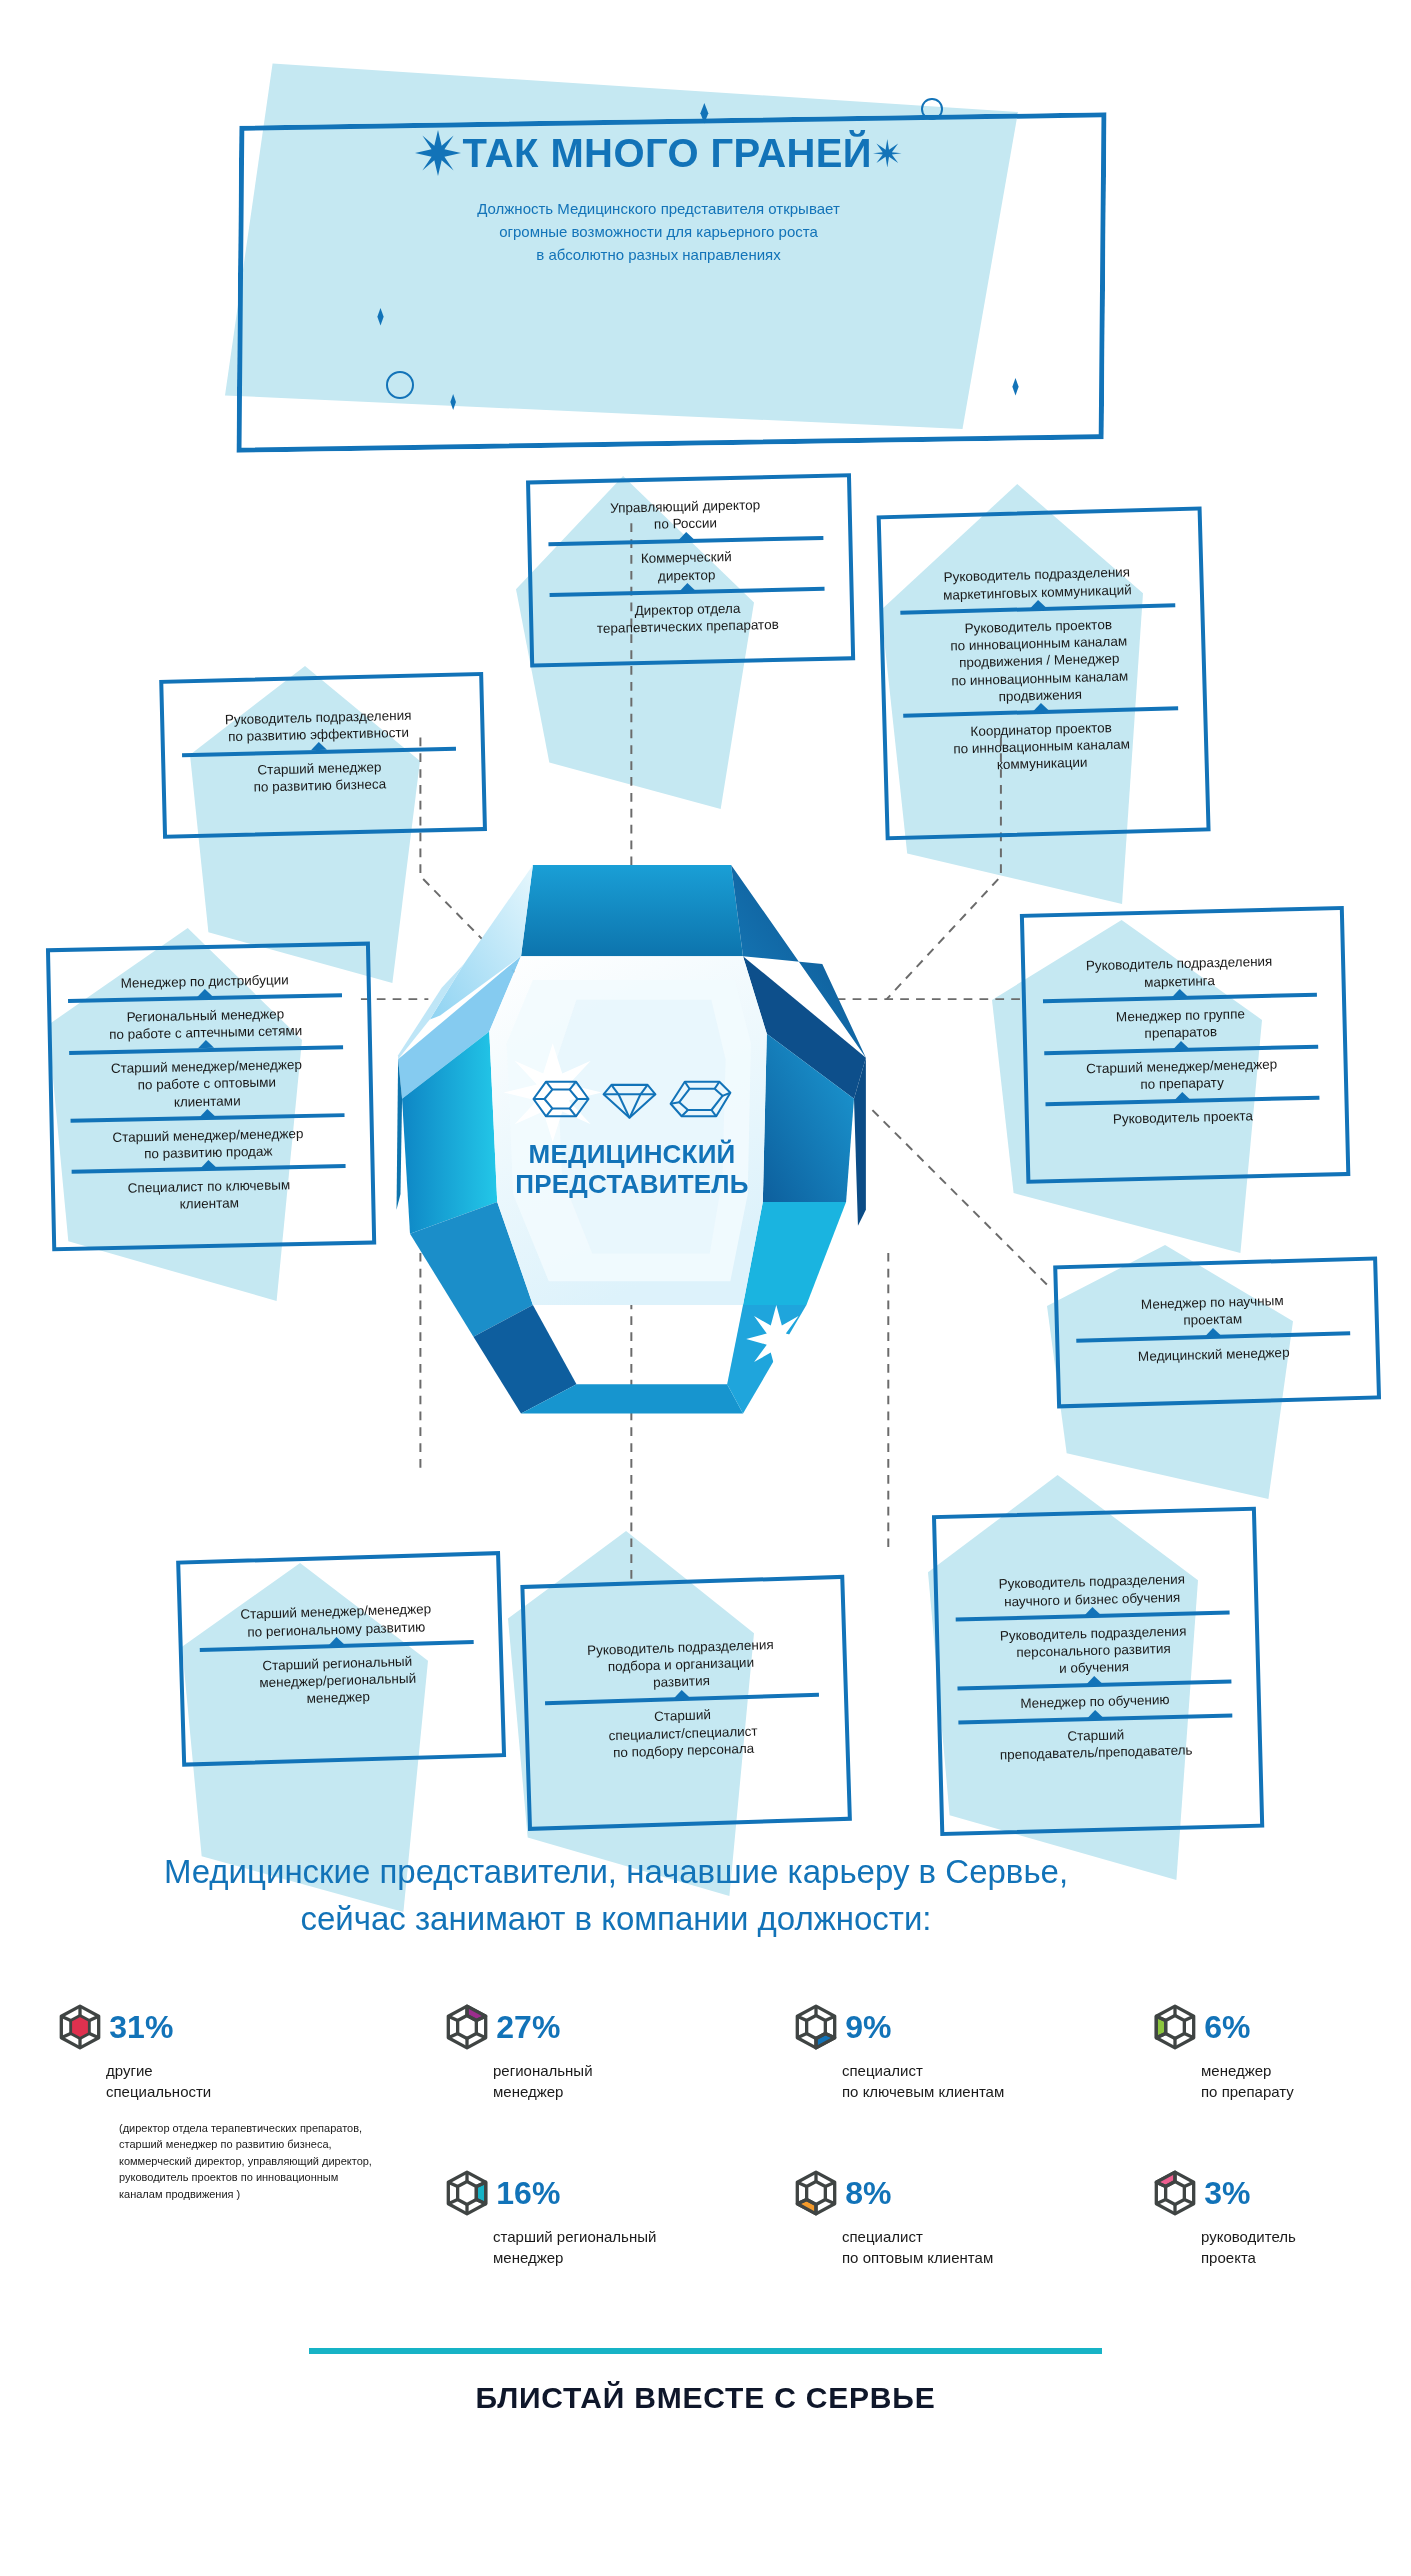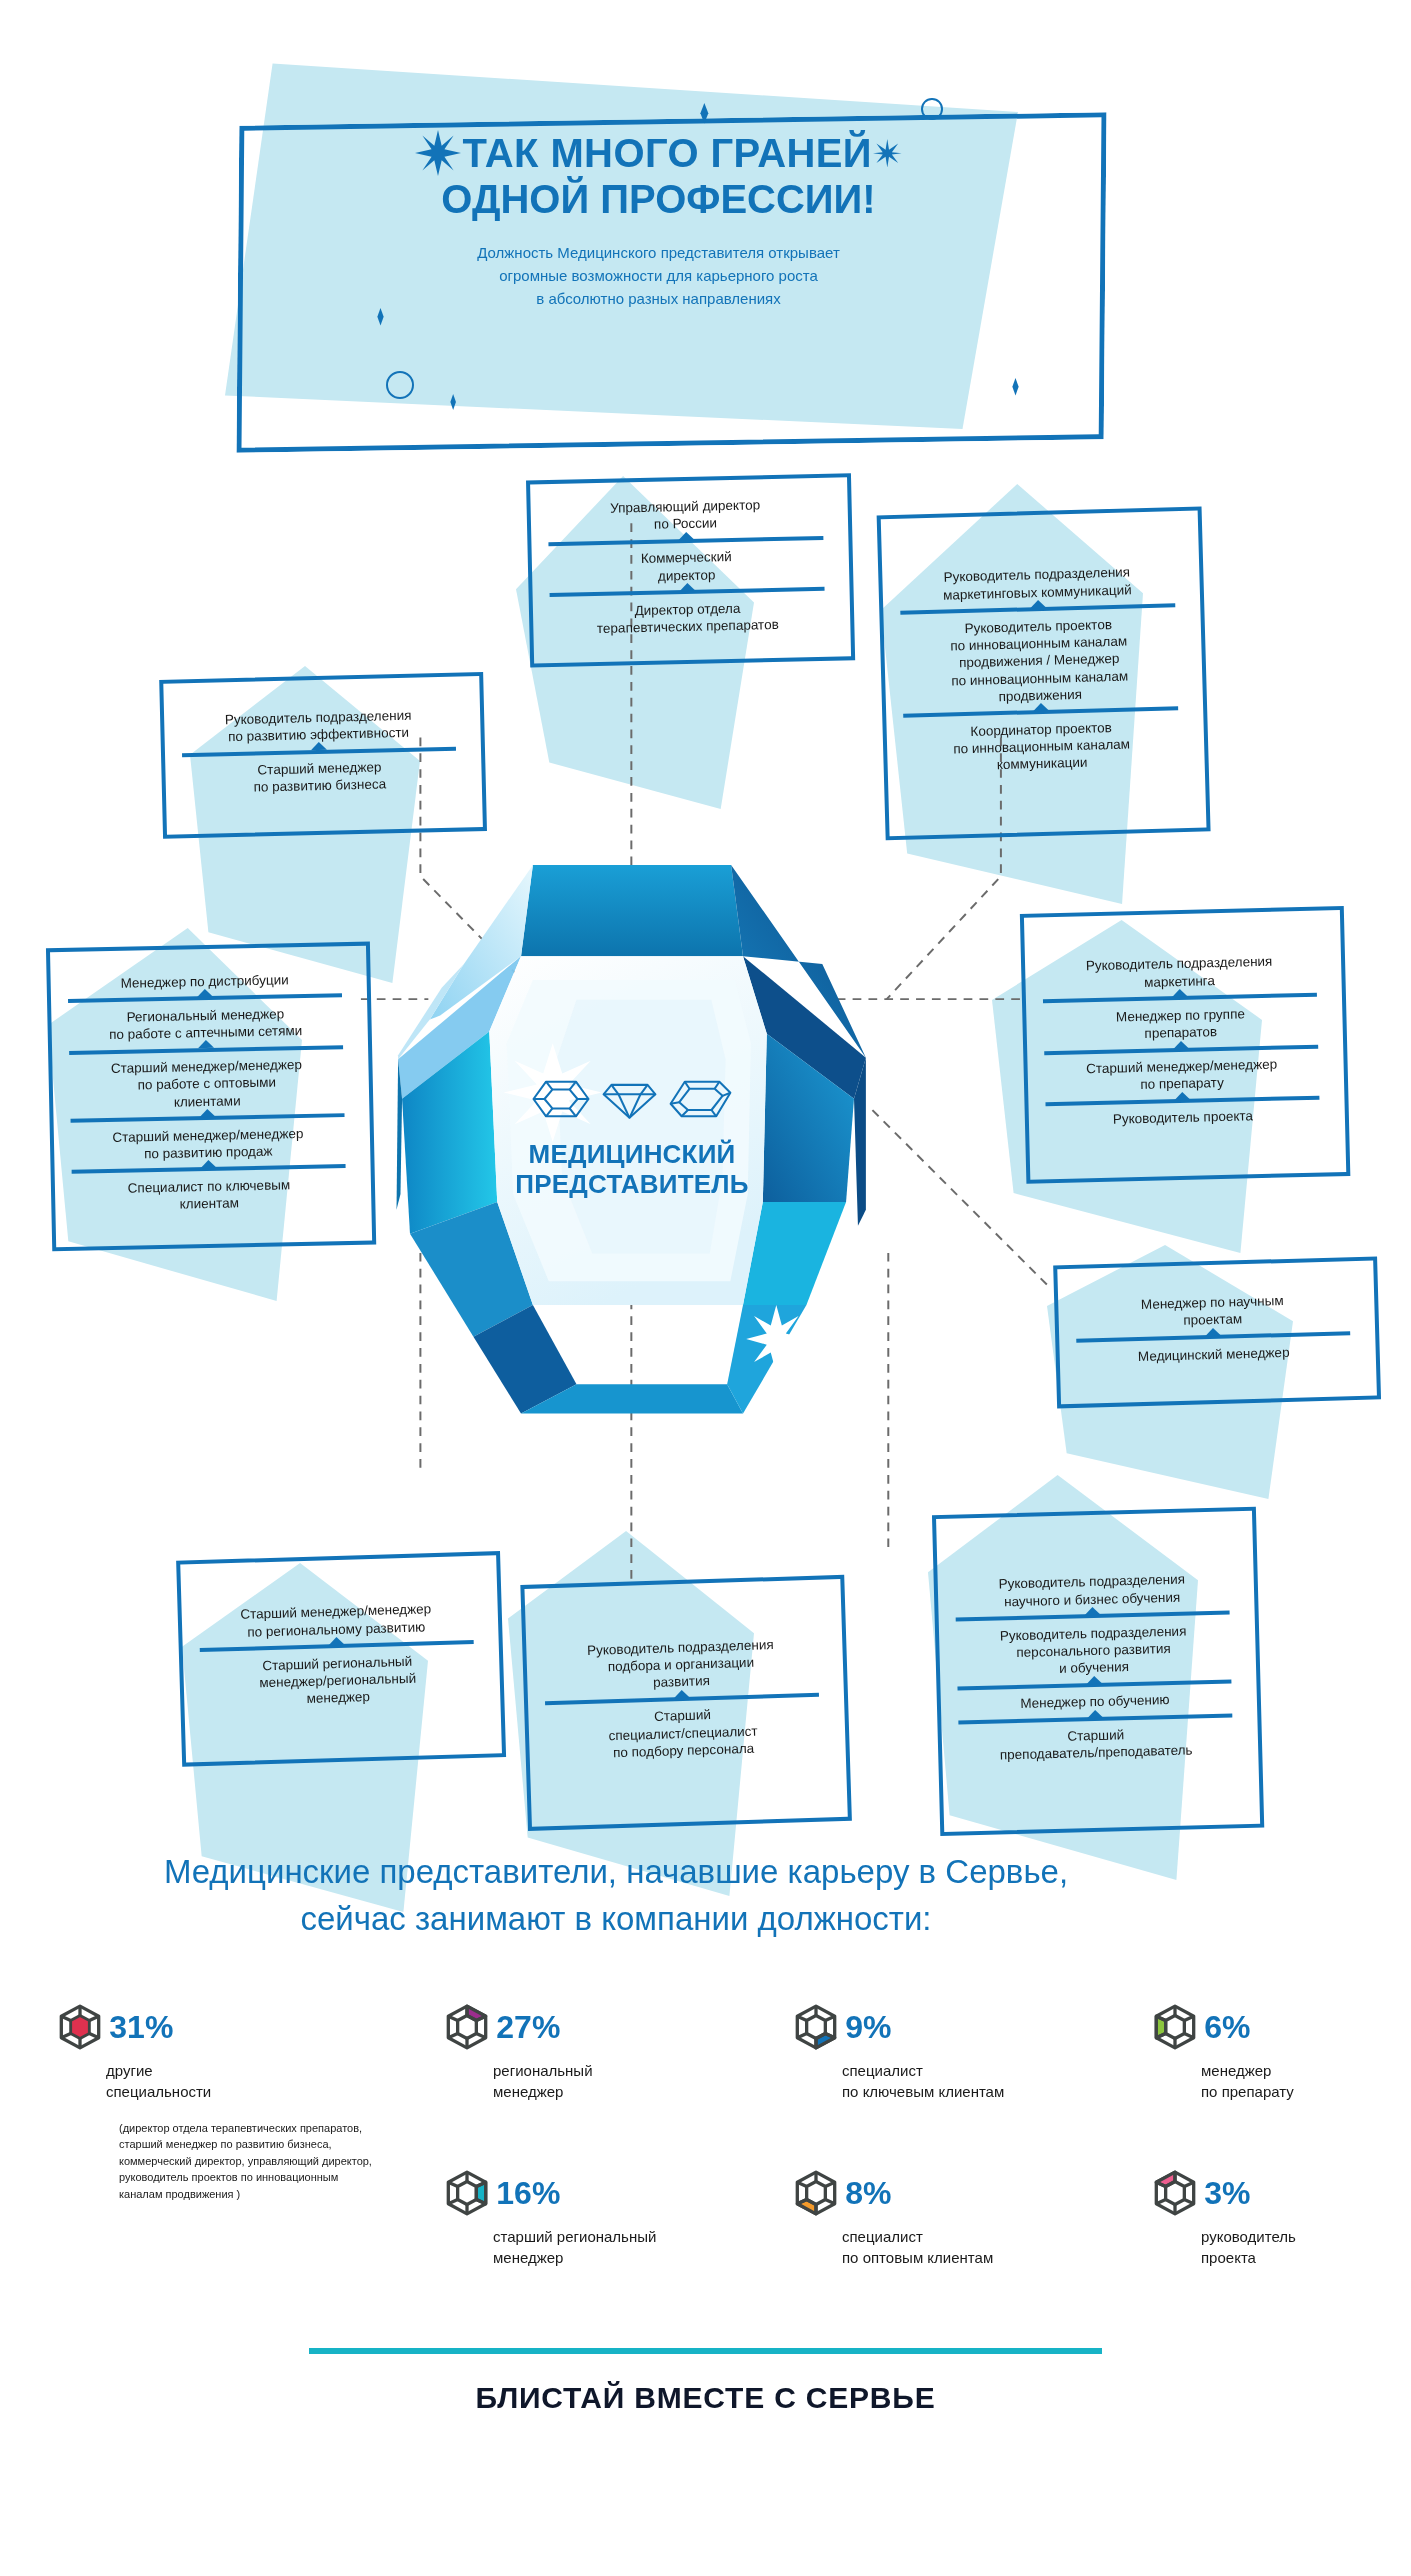--- a/index.html
+++ b/index.html
@@ -156,21 +156,20 @@
           <polygon fill="#1273b8" points="50,0 58,34 84,12 64,42 100,50 64,58 84,88 58,66 50,100 42,66 16,88 36,58 0,50 36,42 16,12 42,34"></polygon>
         </svg>
       </span>
       <span class="hero-title">ТАК МНОГО ГРАНЕЙ</span>
       <span class="star-sm">
         <svg viewBox="0 0 100 100" width="28.6" height="28.6">
           <polygon fill="#1273b8" points="50,0 56,38 88,16 66,46 100,50 66,54 88,84 56,62 50,100 44,62 12,84 34,54 0,50 34,46 12,16 44,38"></polygon>
         </svg>
       </span>
     </div>
-    <div class="hero-title2">ОДНОЙ ПРОФЕССИИ!</div>
     <div class="hero-sub">
       <div>Должность Медицинского представителя открывает</div>
       <div>огромные возможности для карьерного роста</div>
       <div>в абсолютно разных направлениях</div>
     </div>
   </div>
 </div>
 
 <div class="abs" id="diagram">
 

